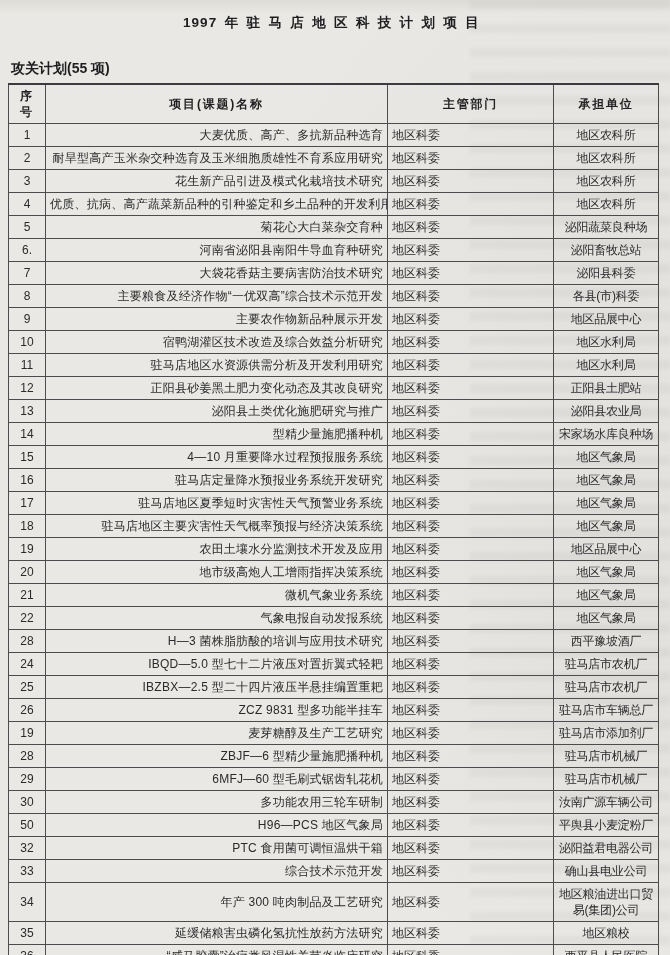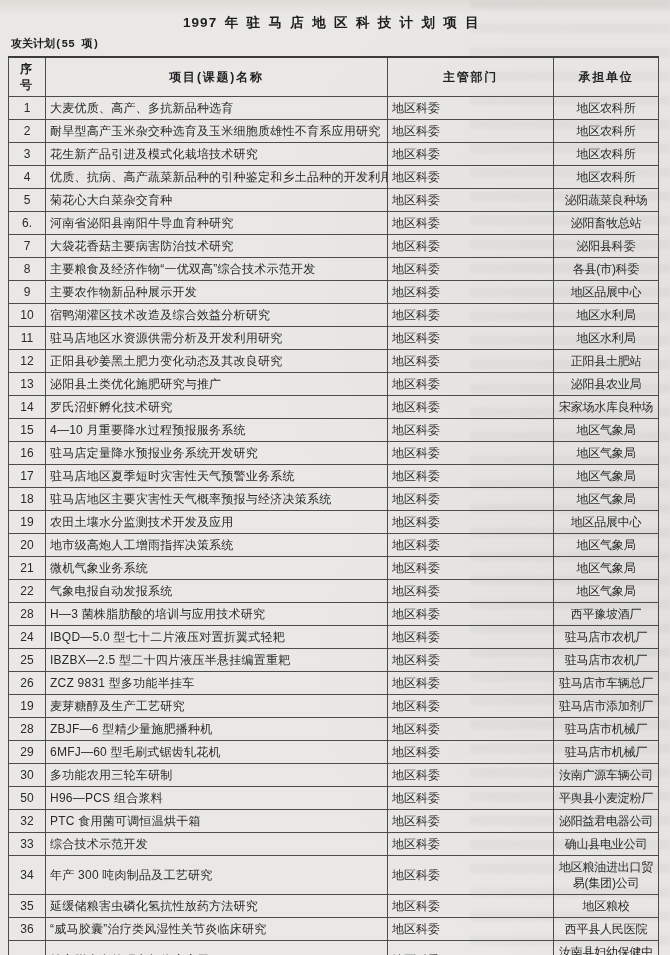--- a/index.html
+++ b/index.html
@@ -41,25 +41,24 @@
     padding-top: 14px;
     text-align: center;
     font-weight: bold;
     font-size: 13.5px;
     color: #1e1e20;
     white-space: nowrap;
   }
   .title-year { letter-spacing: 0.08em; margin-right: 0.55em; }
   .title-cjk  { letter-spacing: 0.62em; }
   .subtitle {
-    margin: 4px 0 5px 11px;
+    margin: 28px 0 5px 11px;
     font-weight: bold;
-    font-size: 11px;
+    font-size: 14px;
     color: #1e1e20;
-    font-family: Liberation Mono, monospace;
   }
   table.projects {
     border-collapse: collapse;
     margin-left: 8px;
     width: 650px;
     table-layout: fixed;
     font-size: 12px;
   }
   table.projects th, table.projects td {
     border: 1px solid #4c4c4e;
@@ -74,21 +73,21 @@
     text-align: center;
     height: 22px;
     letter-spacing: 0.15em;
     color: #1f1f21;
   }
   col.c-no   { width: 37px;  }
   col.c-name { width: 342px; }
   col.c-dept { width: 166px; }
   col.c-unit { width: 105px; }
   td.c-no   { text-align: center; }
-  td.c-name { text-align: left; padding-left: 8px; letter-spacing: 0.02em; white-space: nowrap; }
+  td.c-name { text-align: right; padding-left: 8px; letter-spacing: 0.02em; white-space: nowrap; }
   td.c-dept { text-align: left; padding-left: 10px; }
   td.c-unit { text-align: center; padding-left: 1px; padding-right: 1px; letter-spacing: -0.02em; }
   tbody tr { height: 23px; }
 </style>
 </head>
 <body>
 
 <div class="page">
 
   <div class="title-wrap">
@@ -186,21 +185,21 @@
           <td class="c-unit">正阳县土肥站</td>
         </tr>
         <tr>
           <td class="c-no">13</td>
           <td class="c-name">泌阳县土类优化施肥研究与推广</td>
           <td class="c-dept">地区科委</td>
           <td class="c-unit">泌阳县农业局</td>
         </tr>
         <tr>
           <td class="c-no">14</td>
-          <td class="c-name">罗氏沼虾孵化技术研究</td>
+          <td class="c-name">型精少量施肥播种机</td>
           <td class="c-dept">地区科委</td>
           <td class="c-unit">宋家场水库良种场</td>
         </tr>
         <tr>
           <td class="c-no">15</td>
           <td class="c-name">4—10 月重要降水过程预报服务系统</td>
           <td class="c-dept">地区科委</td>
           <td class="c-unit">地区气象局</td>
         </tr>
         <tr>
@@ -288,21 +287,21 @@
           <td class="c-unit">驻马店市机械厂</td>
         </tr>
         <tr>
           <td class="c-no">30</td>
           <td class="c-name">多功能农用三轮车研制</td>
           <td class="c-dept">地区科委</td>
           <td class="c-unit">汝南广源车辆公司</td>
         </tr>
         <tr>
           <td class="c-no">50</td>
-          <td class="c-name">H96—PCS 组合浆料</td>
+          <td class="c-name">H96—PCS 地区气象局</td>
           <td class="c-dept">地区科委</td>
           <td class="c-unit">平舆县小麦淀粉厂</td>
         </tr>
         <tr>
           <td class="c-no">32</td>
           <td class="c-name">PTC 食用菌可调恒温烘干箱</td>
           <td class="c-dept">地区科委</td>
           <td class="c-unit">泌阳益君电器公司</td>
         </tr>
         <tr>

